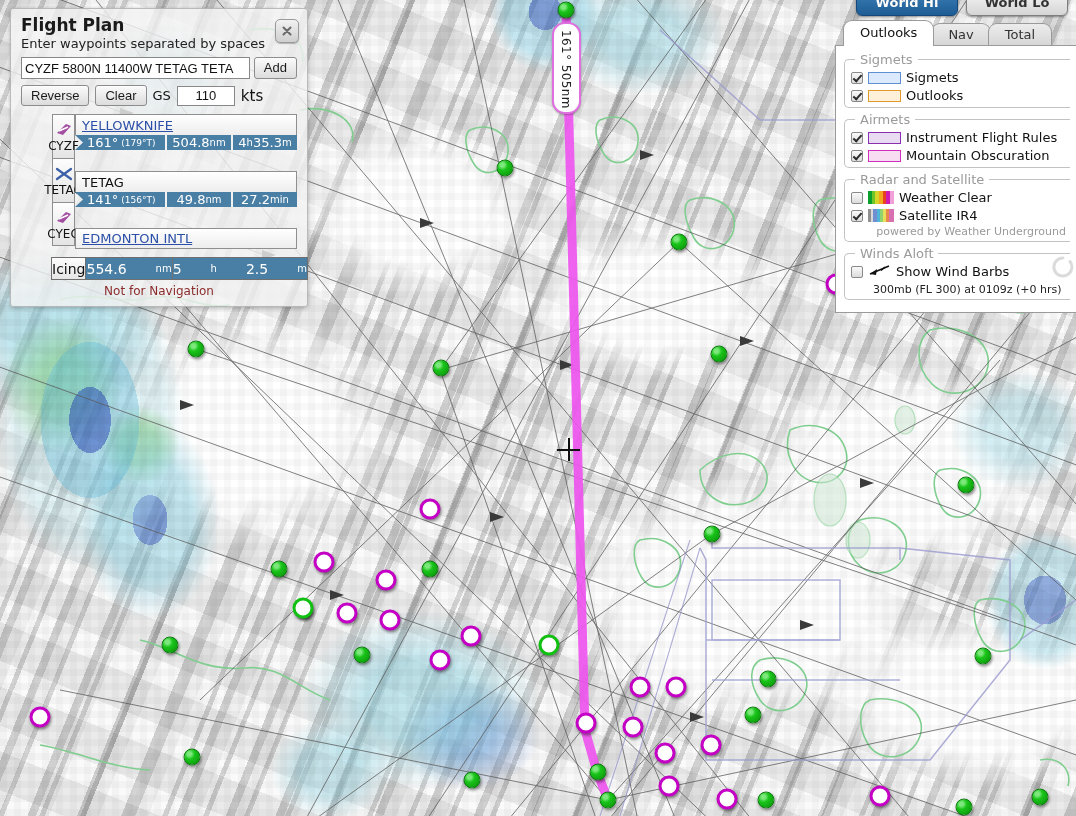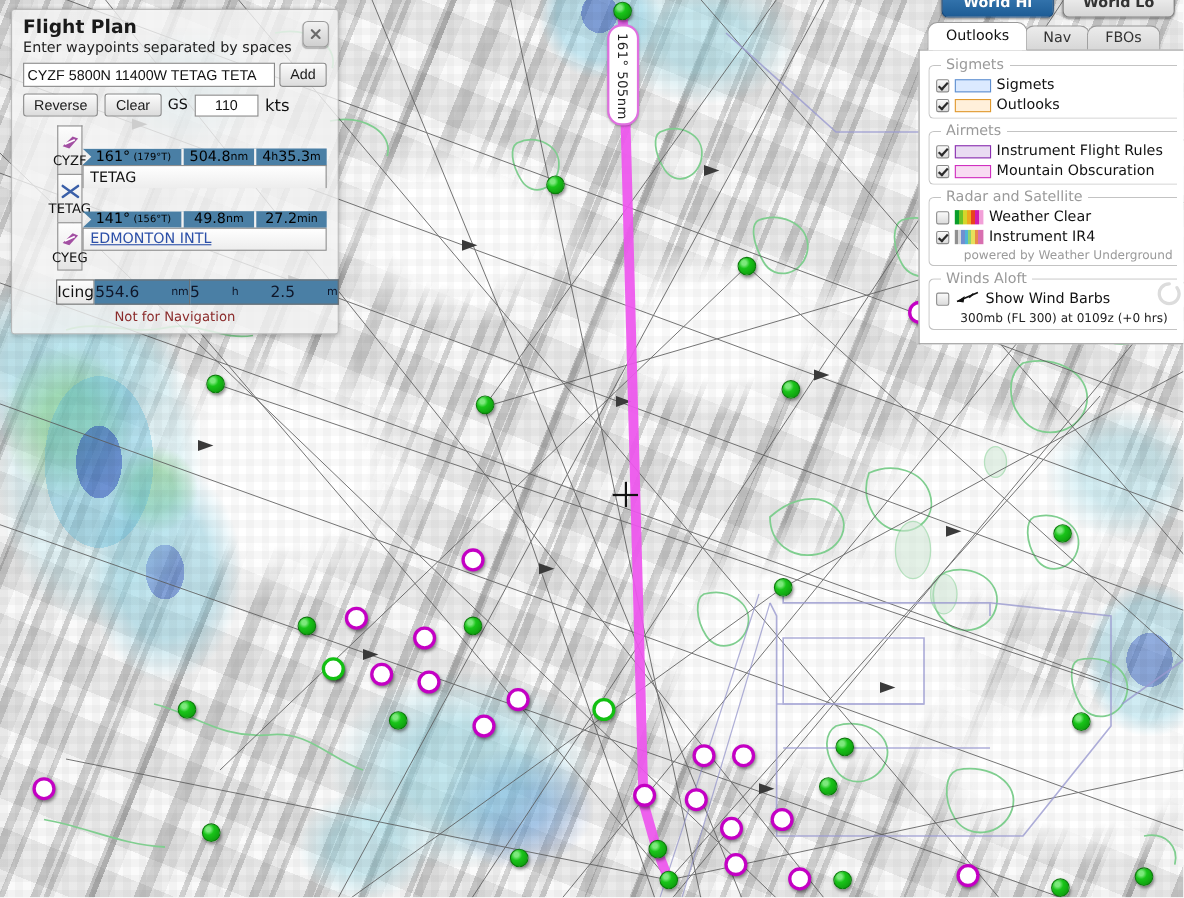--- a/index.html
+++ b/index.html
@@ -166,41 +166,41 @@
   #wp-rows{flex:1 1 auto;display:flex;flex-direction:column;}
   .wp-name{
     height:21px;box-sizing:border-box;padding:1px 6px;
     background:linear-gradient(#ffffff,#ededed);
     border:1px solid #8f8f8f;border-bottom:none;
     font-size:13px;color:#111;display:flex;align-items:center;
   }
   .wp-name.last{border-bottom:1px solid #8f8f8f;}
   .wp-name a{color:#2b4fa8;text-decoration:underline;cursor:pointer;}
   .wp-leg{
-    height:36px;display:flex;align-items:flex-end;font-size:13px;color:#000000;
+    height:36px;display:flex;align-items:flex-start;font-size:13px;color:#ffffff;
   }
   .leg-hdg{
     flex:1 1 auto;background:#4a7fa5;display:flex;align-items:center;
     padding-left:12px;position:relative;
     clip-path:polygon(0 0, 100% 0, 100% 100%, 0 100%, 8px 50%);
   }
   .leg-dist,.leg-time{
     width:64px;background:#4a7fa5;border-left:2px solid #f2f2f2;
     display:flex;align-items:center;justify-content:center;
   }
   .unit{font-size:10px;}
   .tdeg{font-size:9px;margin-left:3px;}
 
   #total-row{display:flex;margin:8px 0 0 30px;width:218px;height:23px;}
   #total-label{
     width:80px;background:linear-gradient(#fdfdfd,#e6e6e6);border:1px solid #6f6f6f;
     display:flex;align-items:center;justify-content:center;font-size:14px;color:#111;box-sizing:border-box;
   }
   .total-val{
-    flex:1 1 0;background:#4a7fa5;color:#0f172a;border:1px solid #6f6f6f;border-left:none;
+    flex:1 1 0;background:#4a7fa5;color:#ffffff;border:1px solid #6f6f6f;border-left:none;
     display:flex;align-items:center;justify-content:center;font-size:14px;box-sizing:border-box;gap:29px;
   }
   #disclaimer{text-align:center;font-size:12px;color:#8b2b2b;margin-top:4px;}
 
   
   #wx-panel{position:absolute;right:0;top:20px;width:241px;z-index:35;}
   #wx-tabs{display:flex;align-items:flex-end;padding-left:8px;height:26px;}
   .wx-tab{
     height:22px;line-height:21px;padding:0 16px;font-size:13px;color:#333;
     background:linear-gradient(#ececec,#d6d6d6);
@@ -462,20 +462,23 @@
             <svg width="20" height="16" viewBox="0 0 20 16">
                 <path d="M3 11 L12 2 L17 4 L9 13 Z" fill="#a24fa2"></path>
                 <path d="M5 9 L14 5" stroke="#fff" stroke-width="1.6"></path>
               </svg>
           </span>
           <span class="code">CYEG</span>
         </div>
       </div>
 
       <div id="wp-rows">
+        <div class="wp-name">
+          <a>YELLOWKNIFE</a>
+        </div>
         <div class="wp-leg">
           <div class="leg-hdg">
             <span>161°</span>
             <span class="tdeg">(179°T)</span>
           </div>
           <div class="leg-dist">
             <span>504.8</span>
               <span class="unit">nm</span>
           </div>
           <div class="leg-time">
@@ -524,21 +527,21 @@
       </div>
     </div>
 
     <div id="disclaimer">Not for Navigation</div>
   </div>
 
   <div id="wx-panel">
     <div id="wx-tabs">
       <div class="wx-tab active">Outlooks</div>
       <div class="wx-tab">Nav</div>
-      <div class="wx-tab">FBOs</div>
+      <div class="wx-tab">Total</div>
     </div>
 
     <div id="wx-body">
 
       <fieldset class="wx-group">
         <legend>Sigmets</legend>
         <div class="wx-line">
           <div class="cb checked"></div>
           <div class="swatch" style="background:#dbeaff;border-color:#5f8fd0"></div>
           <span class="lbl">Sigmets</span>
@@ -567,21 +570,21 @@
       <fieldset class="wx-group">
         <legend>Radar and Satellite</legend>
         <div class="wx-line">
           <div class="cb"></div>
           <div class="swatch sw-radar"></div>
           <span class="lbl">Weather Clear</span>
         </div>
         <div class="wx-line">
           <div class="cb checked"></div>
           <div class="swatch sw-sat"></div>
-          <span class="lbl">Instrument IR4</span>
+          <span class="lbl">Satellite IR4</span>
         </div>
         <div class="attrib">powered by Weather Underground</div>
       </fieldset>
 
       <fieldset class="wx-group">
         <legend>Winds Aloft</legend>
         <div class="wx-line">
           <div class="cb"></div>
           <span id="barb-icon">
             <svg width="24" height="14" viewBox="0 0 24 14">

